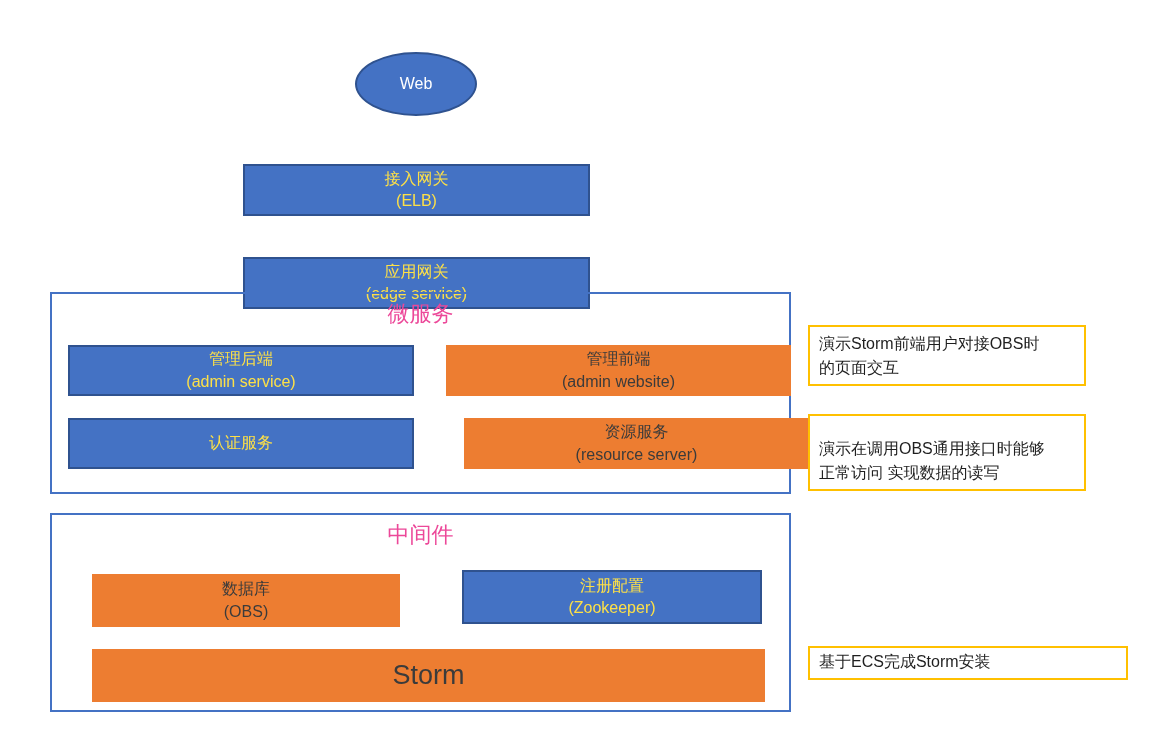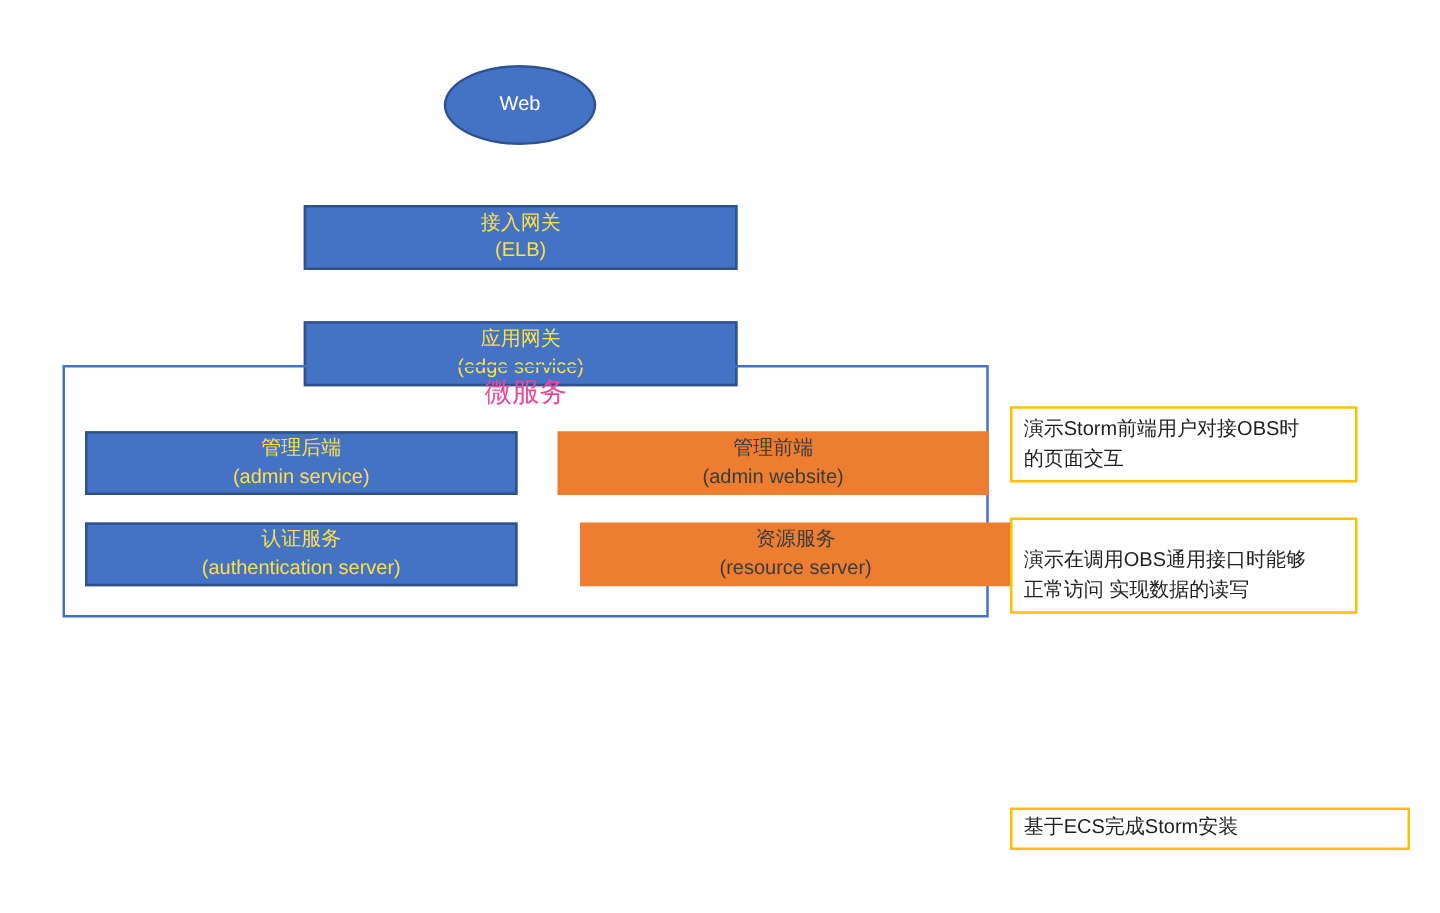--- a/index.html
+++ b/index.html
@@ -108,29 +108,45 @@
       <span>(admin service)</span>
     </div>
 
     <div class="box orange m-b1">
       <span>管理前端</span>
       <span>(admin website)</span>
     </div>
 
     <div class="box blue m-b2">
       <span>认证服务</span>
-      <span>(authentication server)</span>
     </div>
 
     <div class="box orange m-b3">
       <span>资源服务</span>
       <span>(resource server)</span>
     </div>
   </div>
 
+  <div class="group group-middle">
+    <div class="group-title">中间件</div>
+
+    <div class="box orange mid-obs">
+      <span>数据库</span>
+      <span>(OBS)</span>
+    </div>
+
+    <div class="box blue mid-zk">
+      <span>注册配置</span>
+      <span>(Zookeeper)</span>
+    </div>
+
+    <div class="box orange mid-storm">
+      <span>Storm</span>
+    </div>
+  </div>
 
   <div class="note note1">
     <span>演示Storm前端用户对接OBS时
 的页面交互</span>
   </div>
 
   <div class="note note2">
     <span>演示在调用OBS通用接口时能够
 正常访问 实现数据的读写</span>
   </div>

